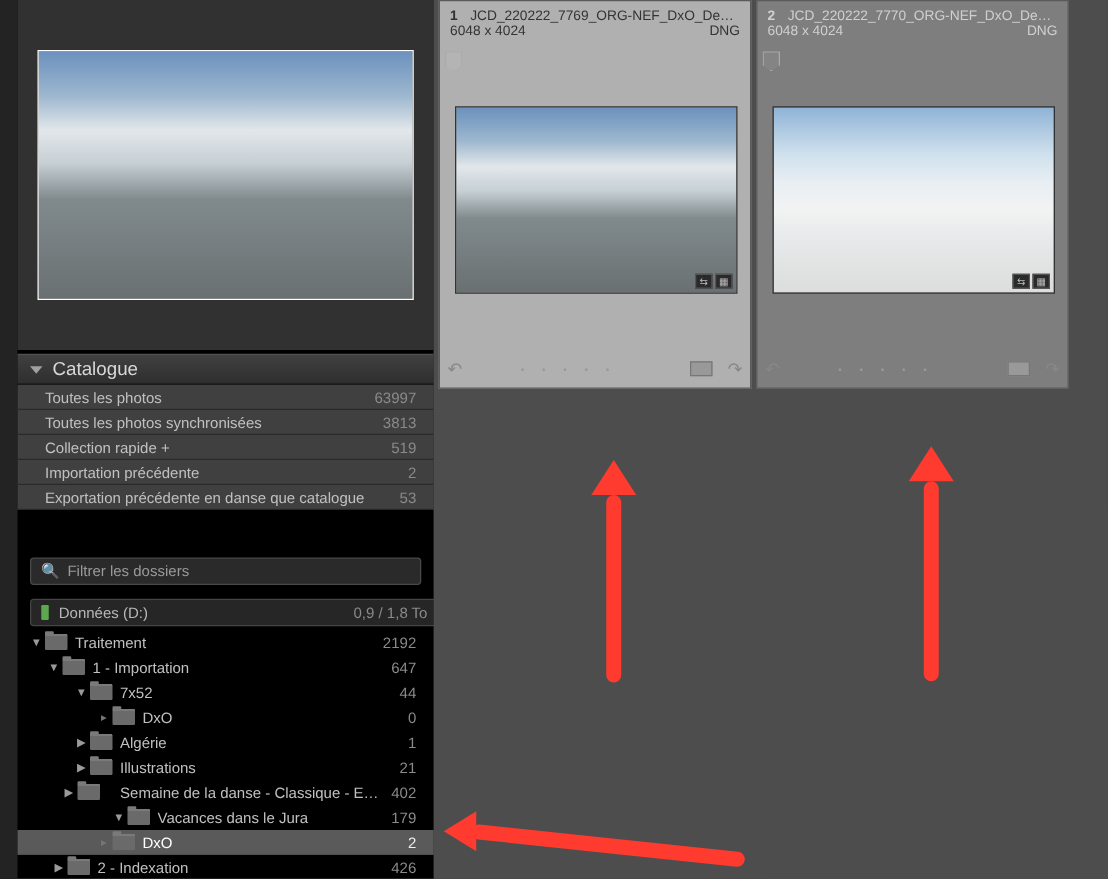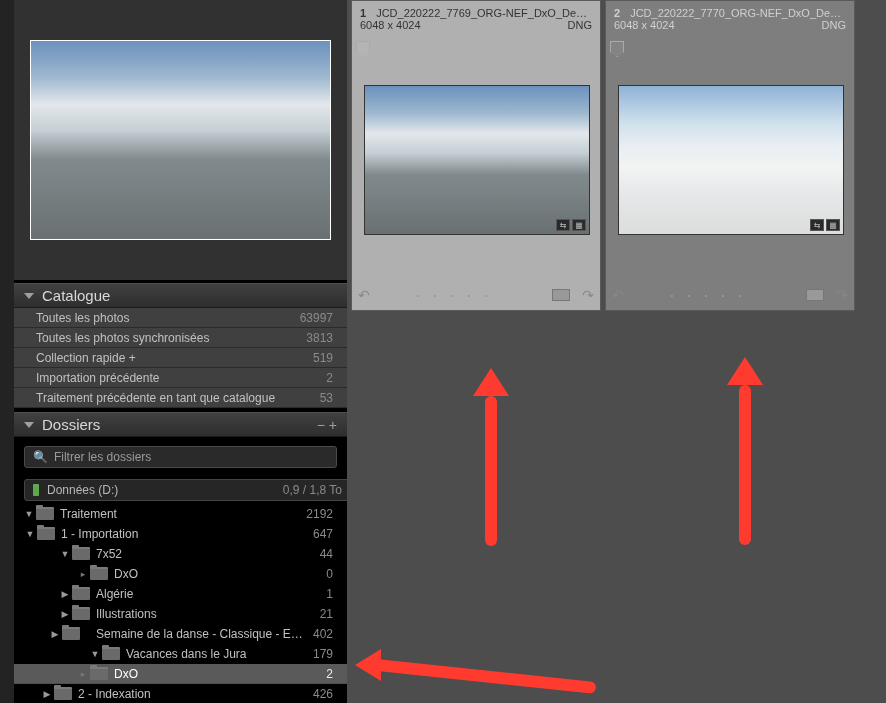--- a/index.html
+++ b/index.html
@@ -234,32 +234,25 @@
     </div>
     <div class="cat-row">
       <span>Collection rapide +</span>
       <span class="count">519</span>
     </div>
     <div class="cat-row">
       <span>Importation précédente</span>
       <span class="count">2</span>
     </div>
     <div class="cat-row">
-      <span>Traitement précédente en tant que catalogue</span>
+      <span>Exportation précédente en danse que catalogue</span>
       <span class="count">53</span>
     </div>
   </div>
 
-  <div class="panel-header" style="top:412px">
-    <span class="tri"></span>
-    <span>Dossiers</span>
-    <span class="spacer"></span>
-    <span class="minus">−</span>
-    <span class="plus">+</span>
-  </div>
 
   <div class="filter-box-wrap" style="top:440px">
     <div class="filter-box">
       <span class="mag">🔍</span>
       <span>Filtrer les dossiers</span>
     </div>
   </div>
 
   <div class="volume-wrap" style="top:476px">
     <div class="volume-bar">
@@ -271,21 +264,21 @@
     </div>
   </div>
 
   <div class="tree" style="top:504px" id="folder-tree">
       <div class="tree-row" style="padding-left: 10px;">
         <span class="arrow open"></span>
         <span class="folder-ico"></span>
         <span class="label">Traitement</span>
         <span class="count">2192</span>
       </div>
-      <div class="tree-row" style="padding-left: 11px;">
+      <div class="tree-row" style="padding-left: 24px;">
         <span class="arrow open"></span>
         <span class="folder-ico"></span>
         <span class="label">1 - Importation</span>
         <span class="count">647</span>
       </div>
       <div class="tree-row" style="padding-left: 46px;">
         <span class="arrow open"></span>
         <span class="folder-ico"></span>
         <span class="label">7x52</span>
         <span class="count">44</span>

